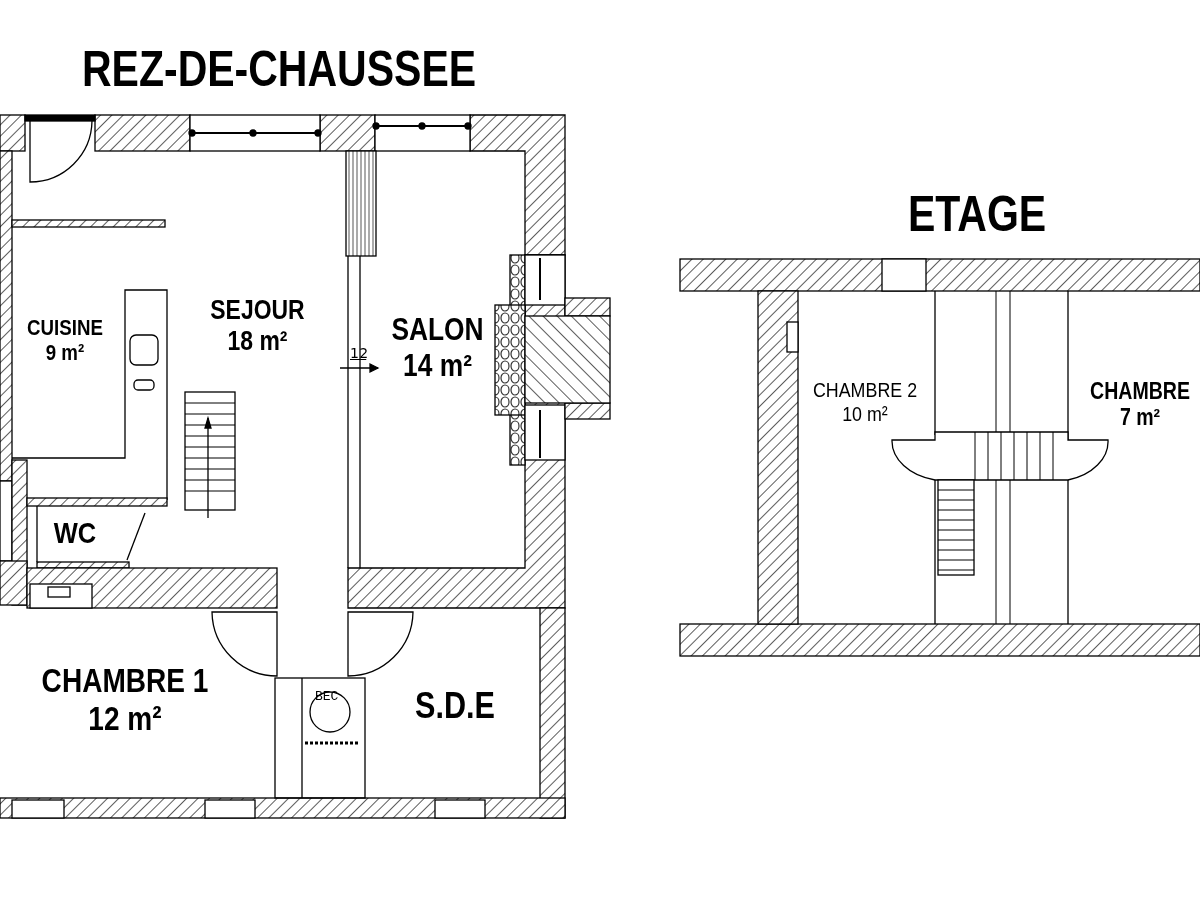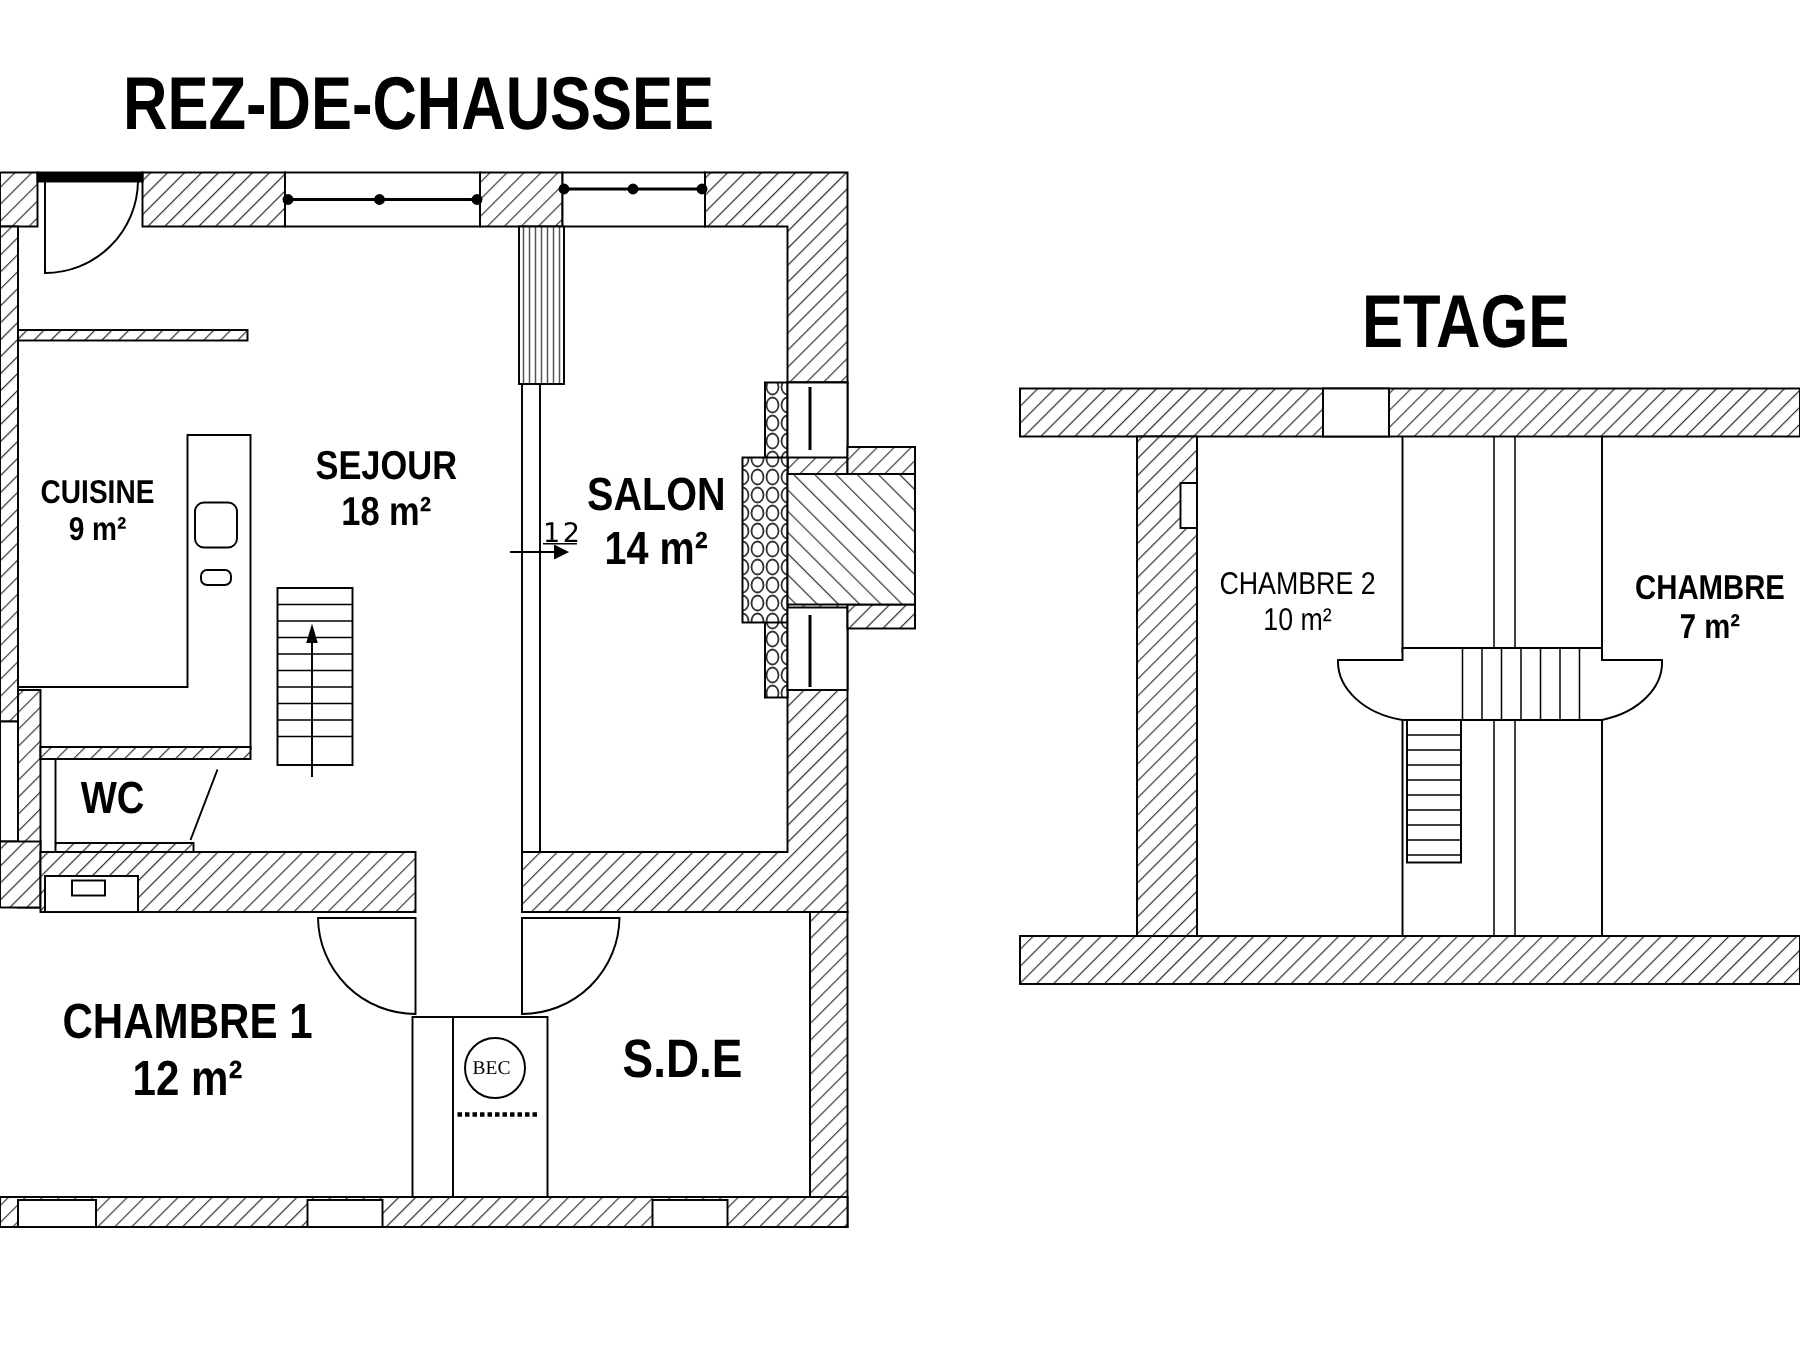--- a/index.html
+++ b/index.html
@@ -177,22 +177,22 @@
 <div class="lbl" style="left:40px; top:516px; width:70px; font-size:30px;">
   <span>WC</span>
 </div>
 <div class="lbl" style="left:20px; top:662px; width:210px; font-size:33px;">
   <span>CHAMBRE 1</span>
   <span>12 m²</span>
 </div>
 <div class="lbl" style="left:395px; top:685px; width:120px; font-size:36px;">
   <span>S.D.E</span>
 </div>
-<div style="position:absolute; left:315px; top:704px; font-size:13px; font-family:Liberation Serif, serif;">BEC</div>
-<div style="position:absolute; left:362px; top:345px; font-size:18px; font-family:'DejaVu Sans', sans-serif; letter-spacing:-2px;text-decoration:underline;">1 2</div>
+<div style="position:absolute; left:315px; top:689px; font-size:13px; font-family:Liberation Mono, monospace;">BEC</div>
+<div style="position:absolute; left:350px; top:345px; font-size:14px; font-family:'DejaVu Sans', sans-serif; letter-spacing:-2px;text-decoration:underline;">1 2</div>
 
 <div class="lbl" style="left:795px; top:378px; width:140px; font-size:21px; font-weight:normal;">
   <span>CHAMBRE 2</span>
   <span>10 m²</span>
 </div>
 <div class="lbl" style="left:1070px; top:378px; width:140px; font-size:23px;">
   <span>CHAMBRE</span>
   <span>7 m²</span>
 </div>
 

